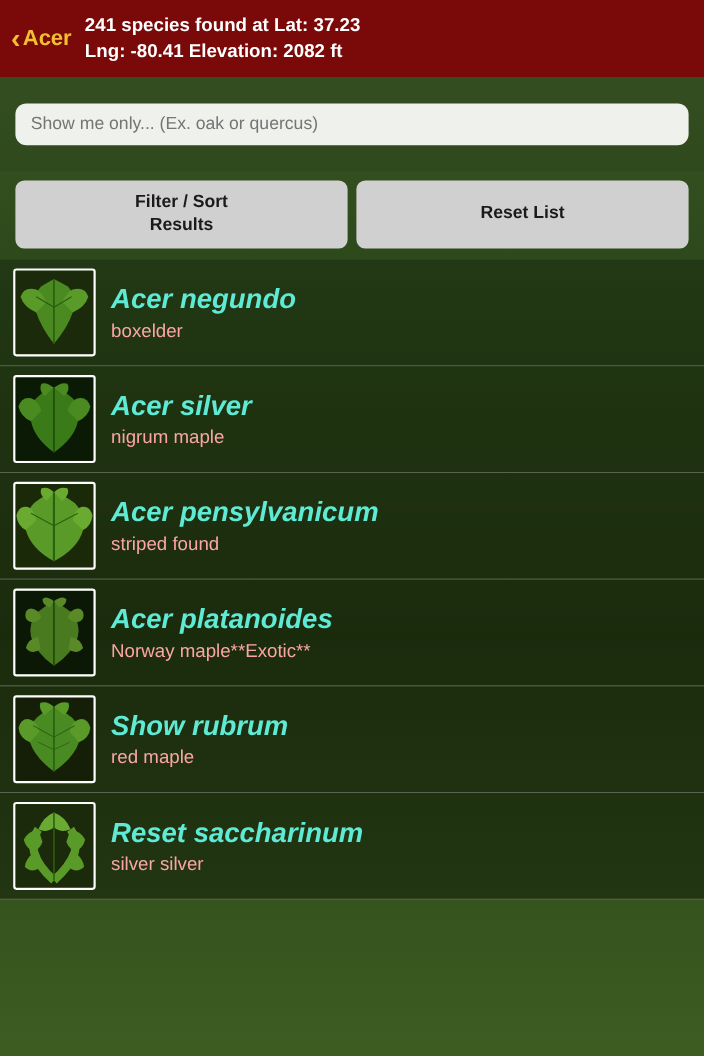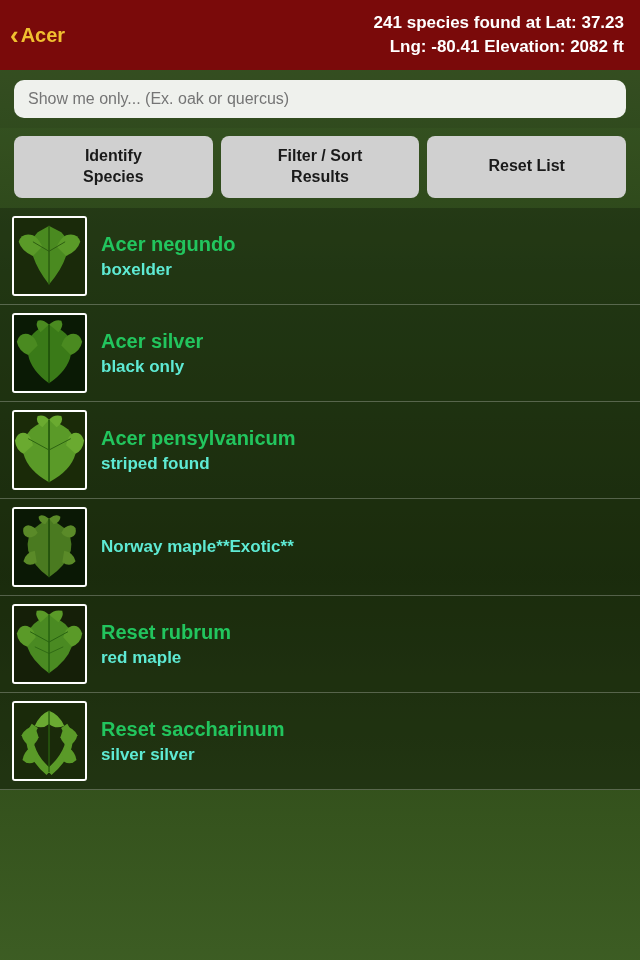--- a/index.html
+++ b/index.html
@@ -37,27 +37,27 @@
       font-size: 26px;
       margin-right: 2px;
       line-height: 1;
     }
 
     .header-title {
       color: white;
       font-size: 17px;
       font-weight: 600;
       line-height: 1.4;
-      text-align: right;
+      text-align: left;
       flex: 1;
     }
 
     
     .search-container {
-      padding: 10px 14px;
+      padding: 24px 14px;
       background: rgba(0,0,0,0.2);
     }
 
     .search-input {
       width: 100%;
       padding: 10px 14px;
       border-radius: 10px;
       border: none;
       background: rgba(255,255,255,0.92);
       font-size: 16px;
@@ -121,31 +121,32 @@
       width: 100%;
       height: 100%;
     }
 
     .species-info {
       margin-left: 14px;
       flex: 1;
     }
 
     .species-scientific {
-      color: #22c55e;
-      font-size: 20px;
+      color: #5eead4;
+      font-size: 25px;
       font-weight: 700;
+      font-style: italic;
       line-height: 1.2;
       margin-bottom: 4px;
     }
 
     .species-common {
-      color: #5eead4;
+      color: #fca5a5;
       font-size: 17px;
-      font-weight: 700;
+      font-weight: 400;
     }
 
     
     .bg-forest {
       position: fixed;
       top: 0; left: 0; right: 0; bottom: 0;
       z-index: -1;
       background: linear-gradient(180deg,
         #5a7a3a 0%,
         #3a5a20 30%,
@@ -168,21 +169,20 @@
     <span>241 species found at Lat: 37.23</span><br>
     <span>Lng: -80.41 Elevation: 2082 ft</span>
   </div>
 </div>
 
 <div class="search-container">
   <input class="search-input" type="text" placeholder="Show me only... (Ex. oak or quercus)" style="">
 </div>
 
 <div class="buttons-row">
-  <button class="action-btn">Identify<br>Species</button>
   <button class="action-btn">Filter / Sort<br>Results</button>
   <button class="action-btn">Reset List</button>
 </div>
 
 <div class="species-list" id="species-list">
     <div class="species-item">
     <div class="species-thumb">
       <svg viewBox="0 0 75 80" xmlns="http://www.w3.org/2000/svg" class="leaf-img">
     <rect width="75" height="80" fill="#1a2a0a"></rect>
     <path d="M37 70 Q25 55 20 40 Q15 25 25 15 Q37 8 37 8 Q37 8 50 15 Q60 25 55 40 Q50 55 37 70Z" fill="#4a8a20"></path>
@@ -205,21 +205,21 @@
     <path d="M37 72 Q18 58 15 42 Q12 28 20 20 Q28 12 37 10 Q46 12 55 20 Q63 28 60 42 Q57 58 37 72Z" fill="#3a7a18"></path>
     <path d="M15 42 Q5 38 3 28 Q6 18 15 20 Q22 22 25 32Z" fill="#4a8a20"></path>
     <path d="M60 42 Q70 38 72 28 Q69 18 60 20 Q53 22 50 32Z" fill="#4a8a20"></path>
     <path d="M37 10 Q30 4 25 6 Q22 12 28 18Z" fill="#4a8a20"></path>
     <path d="M37 10 Q44 4 50 6 Q53 12 47 18Z" fill="#4a8a20"></path>
     <line x1="37" y1="10" x2="37" y2="72" stroke="#1a4a08" stroke-width="1.5"></line>
   </svg>
     </div>
     <div class="species-info">
       <div class="species-scientific">Acer silver</div>
-      <div class="species-common">black only</div>
+      <div class="species-common">nigrum maple</div>
     </div>
   </div>
     <div class="species-item">
     <div class="species-thumb">
       <svg viewBox="0 0 75 80" xmlns="http://www.w3.org/2000/svg" class="leaf-img">
     <rect width="75" height="80" fill="#1a2a08"></rect>
     <path d="M37 74 Q15 62 10 44 Q8 28 18 18 Q28 10 37 8 Q46 10 57 18 Q67 28 65 44 Q60 62 37 74Z" fill="#5a9a28"></path>
     <path d="M10 44 Q2 40 1 30 Q4 20 12 22 Q18 24 20 35Z" fill="#6aaa30"></path>
     <path d="M65 44 Q73 40 74 30 Q71 20 63 22 Q57 24 55 35Z" fill="#6aaa30"></path>
     <path d="M37 8 Q32 2 25 4 Q22 10 30 16Z" fill="#6aaa30"></path>
@@ -242,41 +242,42 @@
     <path d="M22 20 Q14 14 10 20 Q8 28 15 30 Q22 30 25 25Z" fill="#5a8a28"></path>
     <path d="M53 20 Q61 14 65 20 Q67 28 60 30 Q53 30 50 25Z" fill="#5a8a28"></path>
     <path d="M37 10 Q29 4 26 8 Q26 14 33 16Z" fill="#5a8a28"></path>
     <path d="M37 10 Q45 4 49 8 Q49 14 42 16Z" fill="#5a8a28"></path>
     <path d="M22 44 Q12 46 10 55 Q16 62 24 56Z" fill="#5a8a28"></path>
     <path d="M53 44 Q63 46 65 55 Q59 62 51 56Z" fill="#5a8a28"></path>
     <line x1="37" y1="10" x2="37" y2="72" stroke="#1a4808" stroke-width="1.5"></line>
   </svg>
     </div>
     <div class="species-info">
+      <div class="species-scientific">Acer platanoides</div>
       <div class="species-common">Norway maple**Exotic**</div>
     </div>
   </div>
     <div class="species-item">
     <div class="species-thumb">
       <svg viewBox="0 0 75 80" xmlns="http://www.w3.org/2000/svg" class="leaf-img">
     <rect width="75" height="80" fill="#151f08"></rect>
     <path d="M37 71 Q19 58 14 43 Q11 28 21 19 Q30 11 37 9 Q44 11 54 19 Q64 28 61 43 Q56 58 37 71Z" fill="#4a8a22"></path>
     <path d="M14 43 Q4 39 3 29 Q6 19 14 21 Q21 23 23 33Z" fill="#5a9a28"></path>
     <path d="M61 43 Q71 39 72 29 Q69 19 61 21 Q54 23 52 33Z" fill="#5a9a28"></path>
     <path d="M37 9 Q31 3 24 5 Q22 11 28 17Z" fill="#5a9a28"></path>
     <path d="M37 9 Q43 3 51 5 Q53 11 47 17Z" fill="#5a9a28"></path>
     <line x1="37" y1="9" x2="37" y2="71" stroke="#266010" stroke-width="1.5"></line>
     <line x1="37" y1="38" x2="17" y2="27" stroke="#266010" stroke-width="1"></line>
     <line x1="37" y1="38" x2="57" y2="27" stroke="#266010" stroke-width="1"></line>
     <line x1="37" y1="50" x2="22" y2="43" stroke="#266010" stroke-width="0.8"></line>
     <line x1="37" y1="50" x2="52" y2="43" stroke="#266010" stroke-width="0.8"></line>
   </svg>
     </div>
     <div class="species-info">
-      <div class="species-scientific">Reset rubrum</div>
+      <div class="species-scientific">Show rubrum</div>
       <div class="species-common">red maple</div>
     </div>
   </div>
     <div class="species-item">
     <div class="species-thumb">
       <svg viewBox="0 0 75 80" xmlns="http://www.w3.org/2000/svg" class="leaf-img">
     <rect width="75" height="80" fill="#1a2a0a"></rect>
     <path d="M37 73 Q22 60 18 46 Q15 34 22 24 M37 73 Q52 60 57 46 Q60 34 53 24" stroke="#5a9a28" stroke-width="8" fill="none"></path>
     <path d="M37 8 Q27 12 22 24 Q30 28 37 22 Q44 28 53 24 Q48 12 37 8Z" fill="#6aaa32"></path>
     <path d="M22 24 Q12 26 8 34 Q10 42 18 46 Q24 42 26 36Z" fill="#5a9a28"></path>

